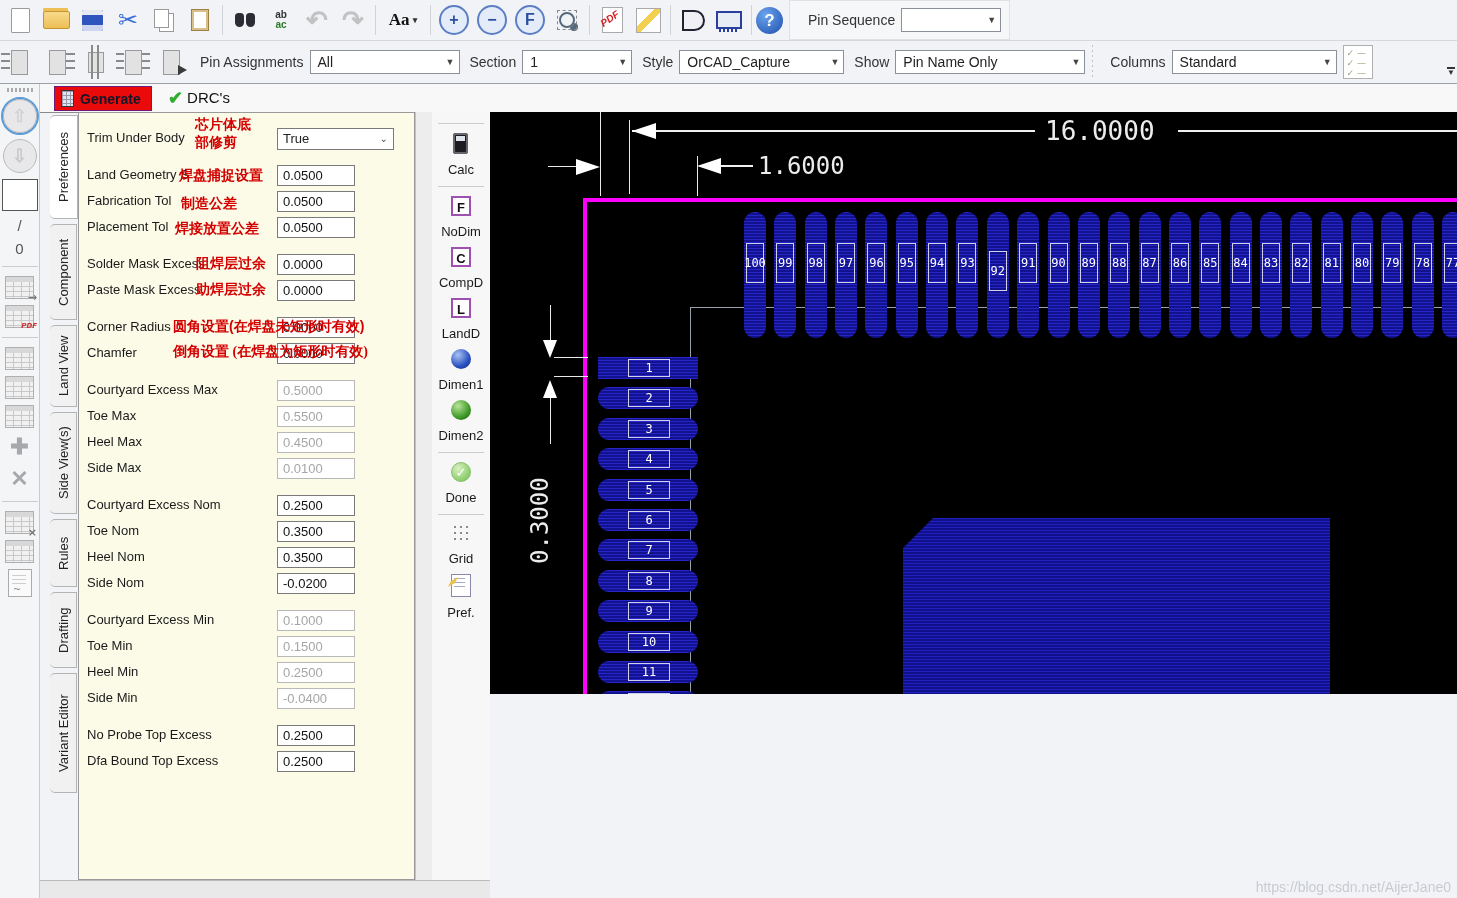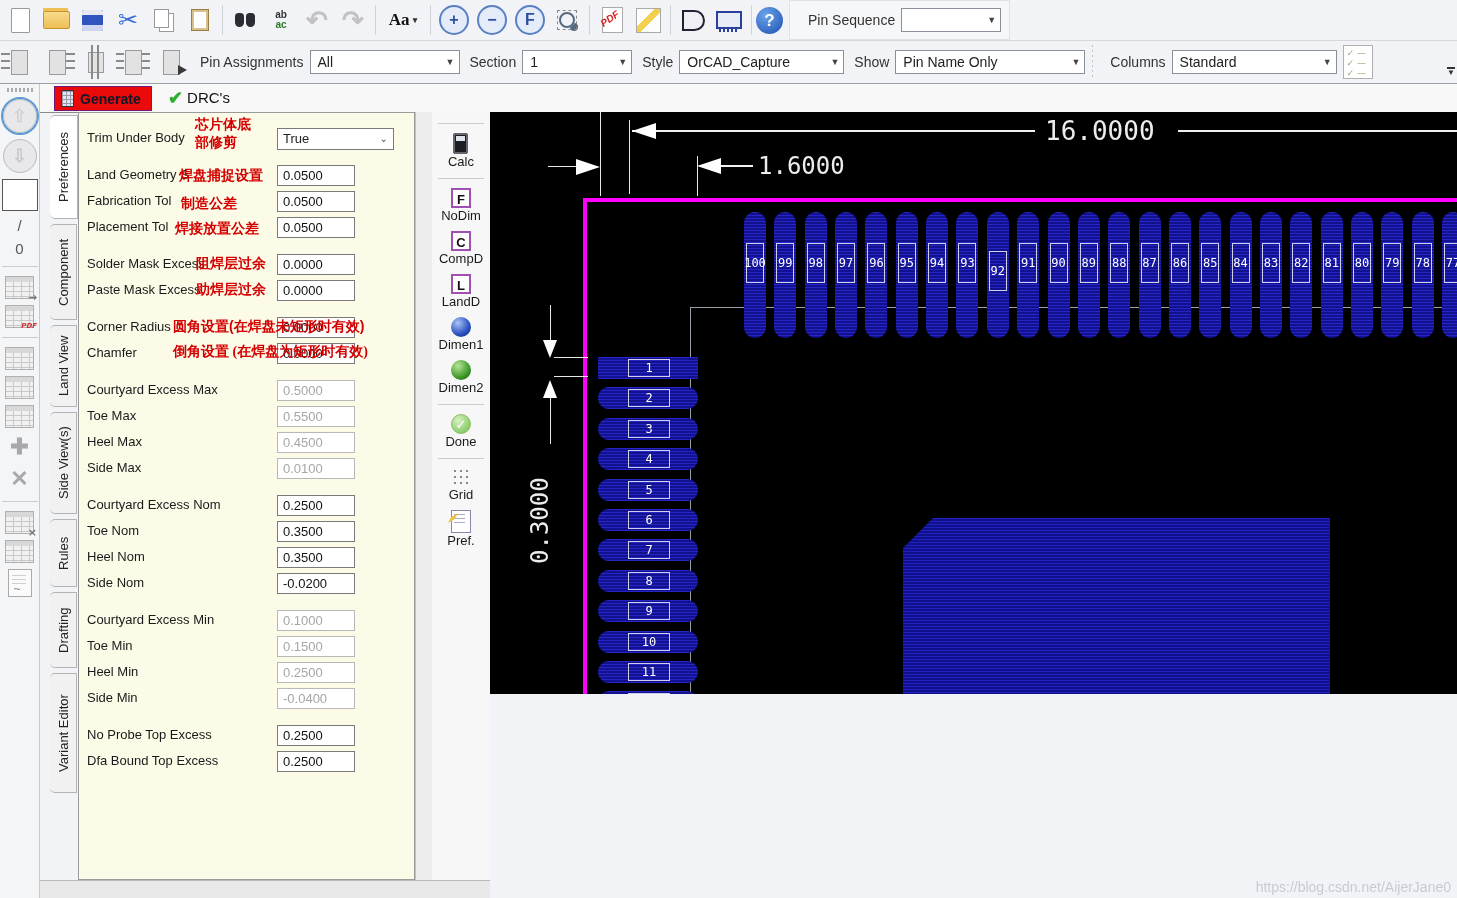--- a/index.html
+++ b/index.html
@@ -132,21 +132,21 @@
   .f-select{position:absolute;left:198px;width:110px;height:20px;background:#fff;border:1px solid #7a7a7a;
       font-size:13px;line-height:20px;padding-left:5px;display:flex;justify-content:space-between;align-items:center;}
   .f-select .chev{font-size:10px;color:#555;margin-right:5px;}
   .f-ann{position:absolute;color:#d40000;font-weight:bold;font-size:14px;line-height:18px;z-index:5;white-space:nowrap;}
   .f-ann.wrap{white-space:normal;width:68px;}
   #panel-bottom{position:absolute;left:40px;top:880px;width:450px;height:18px;background:#e9e9e9;border-top:1px solid #bbb;}
   #splitter{position:absolute;left:415px;top:112px;width:17px;height:768px;background:#ededee;border-left:1px solid #c2c2c2;border-right:1px solid #c2c2c2;}
   
   #side-tools{position:absolute;left:432px;top:112px;width:58px;height:768px;background:#f7f7f8;
       display:flex;flex-direction:column;align-items:center;padding-top:6px;box-sizing:border-box;}
-  .tool{display:flex;flex-direction:column;align-items:center;margin:4px 0;gap:0;}
+  .tool{display:flex;flex-direction:column;align-items:center;margin:4px 0;gap:8px;}
   .tool .tlabel{font-size:13px;color:#1a1a1a;}
   .tool-sep{width:46px;height:1px;background:#ccc;margin:5px 0;}
   .t-calc{width:15px;height:21px;background:#1c1c22;border-radius:3px;box-shadow:inset 0 0 0 2px #66666e;position:relative;}
   .t-calc::before{content:"";position:absolute;left:3px;top:3px;width:9px;height:5px;background:#dfe3ea;}
   .t-box{width:20px;height:20px;border:2px solid #a050b0;background:#fff;color:#111;
       font:bold 13px/19px "Liberation Sans",sans-serif;text-align:center;box-sizing:border-box;}
   .t-sphb{width:20px;height:20px;border-radius:50%;background:radial-gradient(circle at 35% 30%,#a8c4f4,#2a50c0 60%,#102870);}
   .t-sphg{width:20px;height:20px;border-radius:50%;background:radial-gradient(circle at 35% 30%,#b8e49a,#3f9a28 60%,#14500c);}
   .t-done{width:20px;height:20px;border-radius:50%;background:radial-gradient(circle at 35% 30%,#d8f0c0,#6cc04a);
       color:#fff;font:bold 13px/20px "DejaVu Sans",sans-serif;text-align:center;border:1px solid #8abf6a;box-sizing:border-box;}

